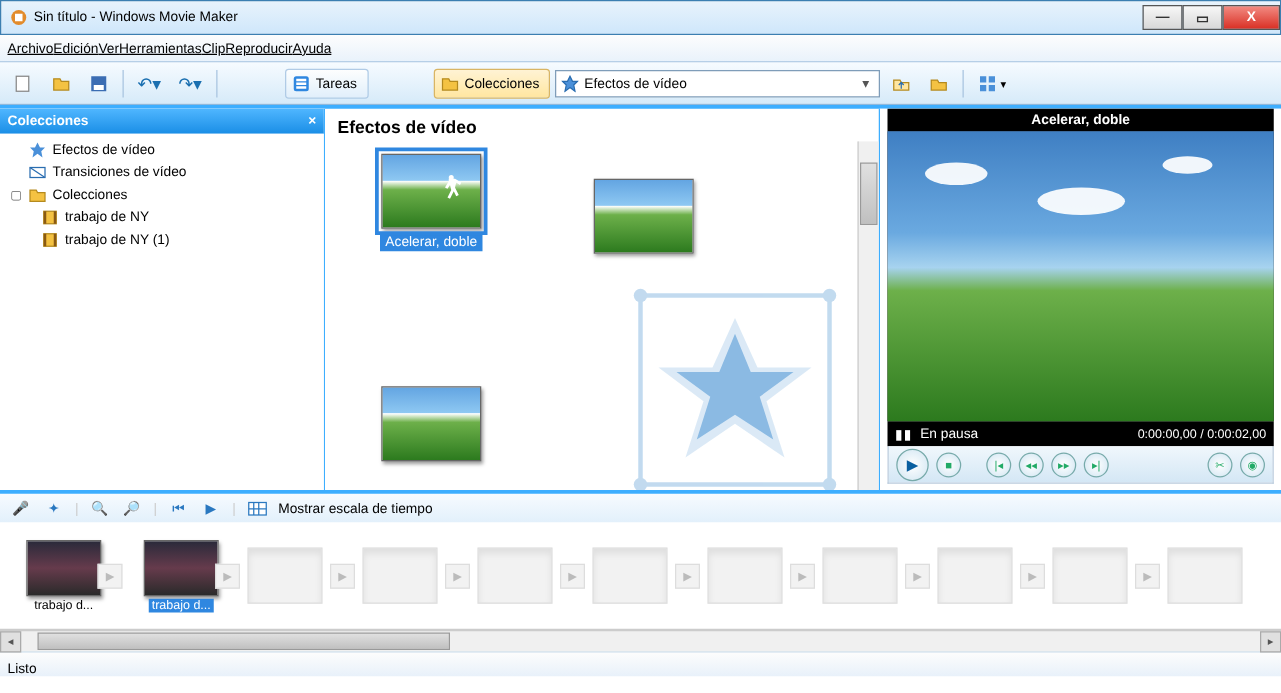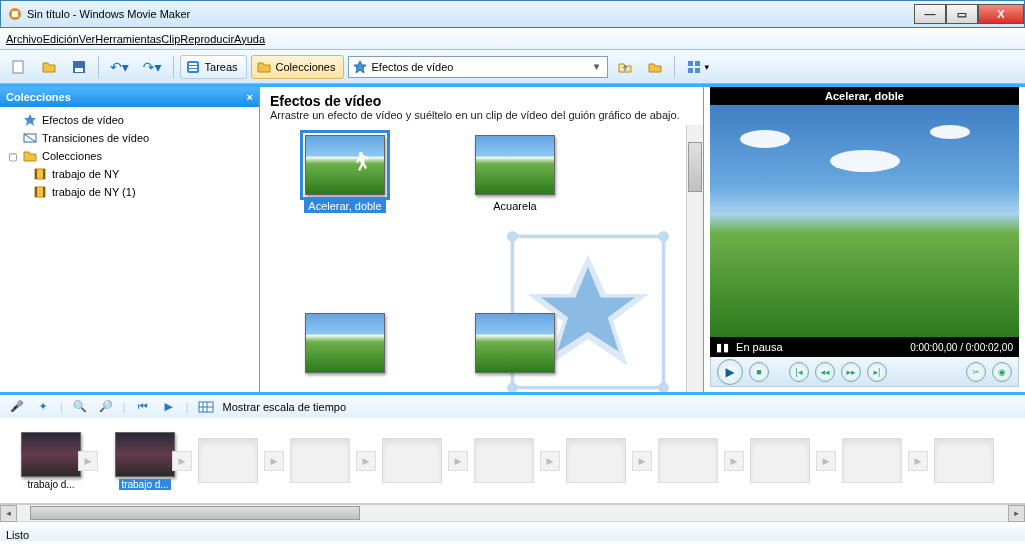--- a/index.html
+++ b/index.html
@@ -14,21 +14,21 @@
   .win-btn.close { background:linear-gradient(#f28b82,#d93025); color:#fff; width:46px; }
 
   
   .menubar { height:22px; background:linear-gradient(#fdfdfd,#e9f2fb); border-bottom:1px solid #a0c0e0; display:flex; align-items:center; padding:0 6px; }
   .menubar span { cursor:default; }
   .menubar .u { text-decoration: underline; text-underline-offset:1px; }
 
   
   .toolbar { height:34px; background:linear-gradient(#f6fbff,#d6eaf9); border-bottom:1px solid #8fb8dc; display:flex; align-items:center; padding:0 6px; gap:4px; }
   .tbtn { height:24px; min-width:24px; display:flex; align-items:center; justify-content:center; border:1px solid transparent; border-radius:3px; padding:0 4px; background:transparent; }
-  .tbtn.labeled { padding:0 8px 0 4px; gap:4px; border:1px solid #b0cbe6; background:linear-gradient(#fdfefe,#e1effb); }
+  .tbtn.labeled { padding:0 8px 0 4px; gap:4px; border:1px solid #b0cbe6; background:linear-gradient(#fdfefe,#e1effb);margin-left:48px; }
   .tbtn.colec { background:linear-gradient(#fff3d4,#ffe6a0); border-color:#d9b563; }
   .sep { width:1px; height:22px; background:#a8c4e0; margin:0 2px; }
   .combo { height:22px; width:260px; border:1px solid #7f9db9; background:#fff; display:flex; align-items:center; padding:0 4px; gap:4px; }
   .combo .arrow { margin-left:auto; width:14px; text-align:center; color:#555; }
 
   
   .main { display:flex; height:308px; background:#fff; border-top:3px solid #3daeff; }
   .side { width:260px; background:#fff; display:flex; flex-direction:column; border-right:1px solid #3daeff;}
   .side-head { height:20px; background:linear-gradient(#4fb6ff,#1a8ee6); color:#fff; display:flex; align-items:center; padding:0 6px; font-weight:bold; }
   .side-head .x { margin-left:auto; font-family:Arial; }
@@ -231,43 +231,38 @@
             </svg>
           </span>
         <span>trabajo de NY (1)</span>
       </div>
     </div>
   </div>
 
   <div class="center">
     <div class="center-head">
       <h1>Efectos de vídeo</h1>
-      <p>Arrastre un efecto de vídeo y suéltelo en un clip de vídeo del guión gráfico de abajo.</p>
     </div>
     <div class="effects-area">
       <svg class="star-bg" width="180" height="180" viewBox="0 0 100 100">
         <rect x="8" y="8" width="84" height="84" fill="none" stroke="#bcd7ee" stroke-width="2"></rect>
         <circle cx="8" cy="8" r="3" fill="#bcd7ee"></circle>
           <circle cx="92" cy="8" r="3" fill="#bcd7ee"></circle>
           <circle cx="8" cy="92" r="3" fill="#bcd7ee"></circle>
           <circle cx="92" cy="92" r="3" fill="#bcd7ee"></circle>
         <polygon points="50,18 60,40 84,40 64,55 72,80 50,65 28,80 36,55 16,40 40,40" fill="#bcd7ee" opacity=".6"></polygon>
         <polygon points="50,25 57,42 76,42 61,53 67,72 50,61 33,72 39,53 24,42 43,42" fill="#7fb3e0"></polygon>
       </svg>
       <div class="effect">
         <div class="ethumb sel">
           <svg class="runner" viewBox="0 0 18 24">
               <path d="M9 2a2 2 0 100 4 2 2 0 000-4zM7 7l-3 5 2 1 2-3 1 4-3 6 2 1 3-6 2 4 2-1-3-6 1-4 3 2 1-2-5-3H7z" fill="#fff"></path>
             </svg>
         </div>
         <span class="elabel selected">Acelerar, doble</span>
-      </div>
-      <div class="effect">
-        <div class="ethumb"></div>
-        <span class="elabel">Acuarela</span>
       </div>
       <div class="effect" style="margin-top:20px;">
         <div class="ethumb"></div>
         <span class="elabel"></span>
       </div>
       <div class="effect" style="margin-top:20px;">
         <div class="ethumb"></div>
         <span class="elabel"></span>
       </div>
       <div class="scroll-v">

